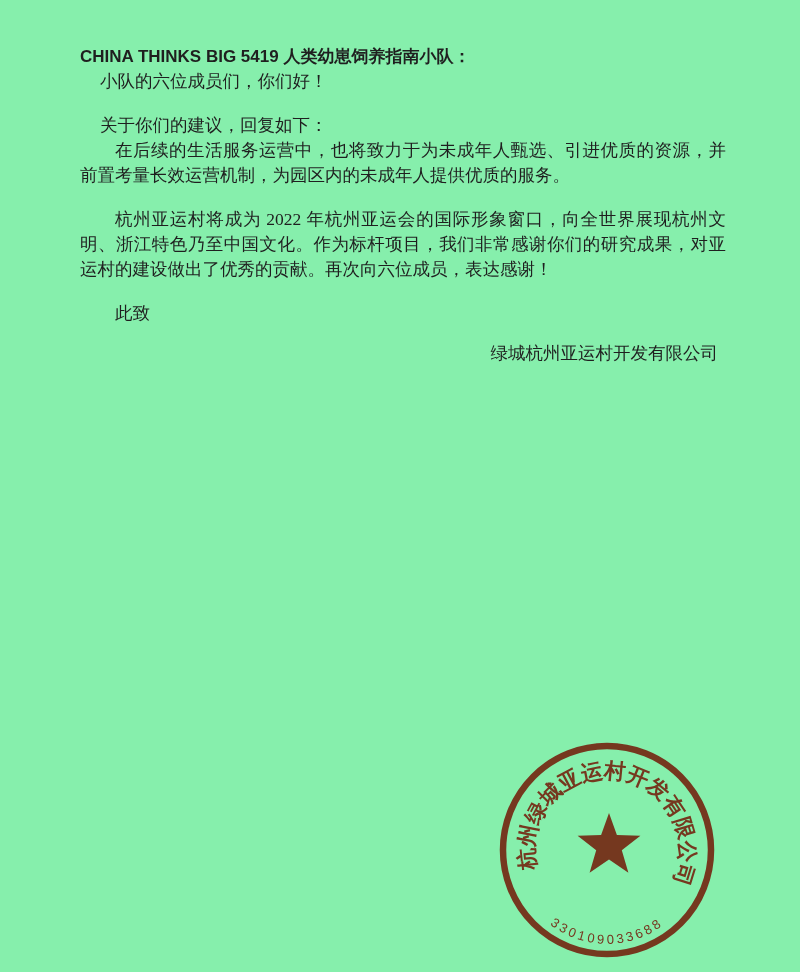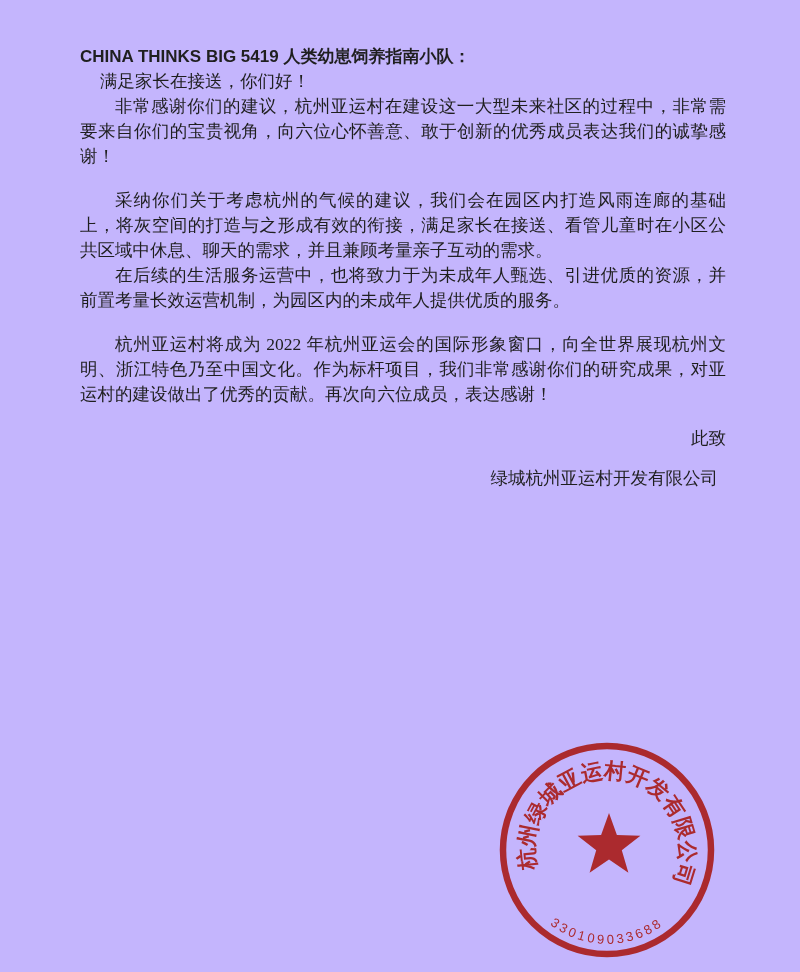--- a/index.html
+++ b/index.html
@@ -1,40 +1,39 @@
 <!DOCTYPE html>
 <html><head>
 <meta charset="utf-8">
 <style>
   html,body{margin:0;padding:0;}
   body{background:#ffffff;width:800px;height:972px;position:relative;overflow:hidden;
        font-family:"Liberation Serif",serif;color:#1f1f1f;}
-  .page{position:absolute;left:0;top:0;width:800px;height:972px;background:#c4b5fd;}
+  .page{position:absolute;left:0;top:0;width:800px;height:972px;background:#86efac;}
   .doc{position:absolute;left:80px;top:44px;width:646px;}
   p{margin:0;padding:0;font-size:17.5px;line-height:25px;text-align:justify;}
   .to-line{font-family:"Liberation Sans",sans-serif;font-weight:700;font-size:17px;}
   .ind1{text-indent:20px;}
   .ind2{text-indent:35px;}
   .g{margin-top:19px;}
-  .closing p{text-align:right;}
+  .closing p{text-align:left;}
   .sig-block{margin-top:15px;text-align:right;padding-right:8px;}
   .sig-block p{text-align:right;}
   .stamp{position:absolute;left:494px;top:737px;width:226px;height:226px;
          mix-blend-mode:multiply;opacity:.92;}
   .stamp text{font-family:"Liberation Sans",sans-serif;}
 </style>
 </head>
 <body>
 
 <div class="page">
   <div class="doc">
     <p class="to-line">CHINA THINKS BIG 5419 人类幼崽饲养指南小队：</p>
-    <p class="ind1">满足家长在接送，你们好！</p>
-    <p class="ind2">非常感谢你们的建议，杭州亚运村在建设这一大型未来社区的过程中，非常需要来自你们的宝贵视角，向六位心怀善意、敢于创新的优秀成员表达我们的诚挚感谢！</p>
-    <p class="ind2 g">采纳你们关于考虑杭州的气候的建议，我们会在园区内打造风雨连廊的基础上，将灰空间的打造与之形成有效的衔接，满足家长在接送、看管儿童时在小区公共区域中休息、聊天的需求，并且兼顾考量亲子互动的需求。</p>
+    <p class="ind1">小队的六位成员们，你们好！</p>
+    <p class="ind1 g">关于你们的建议，回复如下：</p>
     <p class="ind2">在后续的生活服务运营中，也将致力于为未成年人甄选、引进优质的资源，并前置考量长效运营机制，为园区内的未成年人提供优质的服务。</p>
     <p class="ind2 g">杭州亚运村将成为 2022 年杭州亚运会的国际形象窗口，向全世界展现杭州文明、浙江特色乃至中国文化。作为标杆项目，我们非常感谢你们的研究成果，对亚运村的建设做出了优秀的贡献。再次向六位成员，表达感谢！</p>
 
     <div class="closing">
       <p class="ind2 g">此致</p>
     </div>
 
     <div class="sig-block">
       <p>绿城杭州亚运村开发有限公司</p>
 

